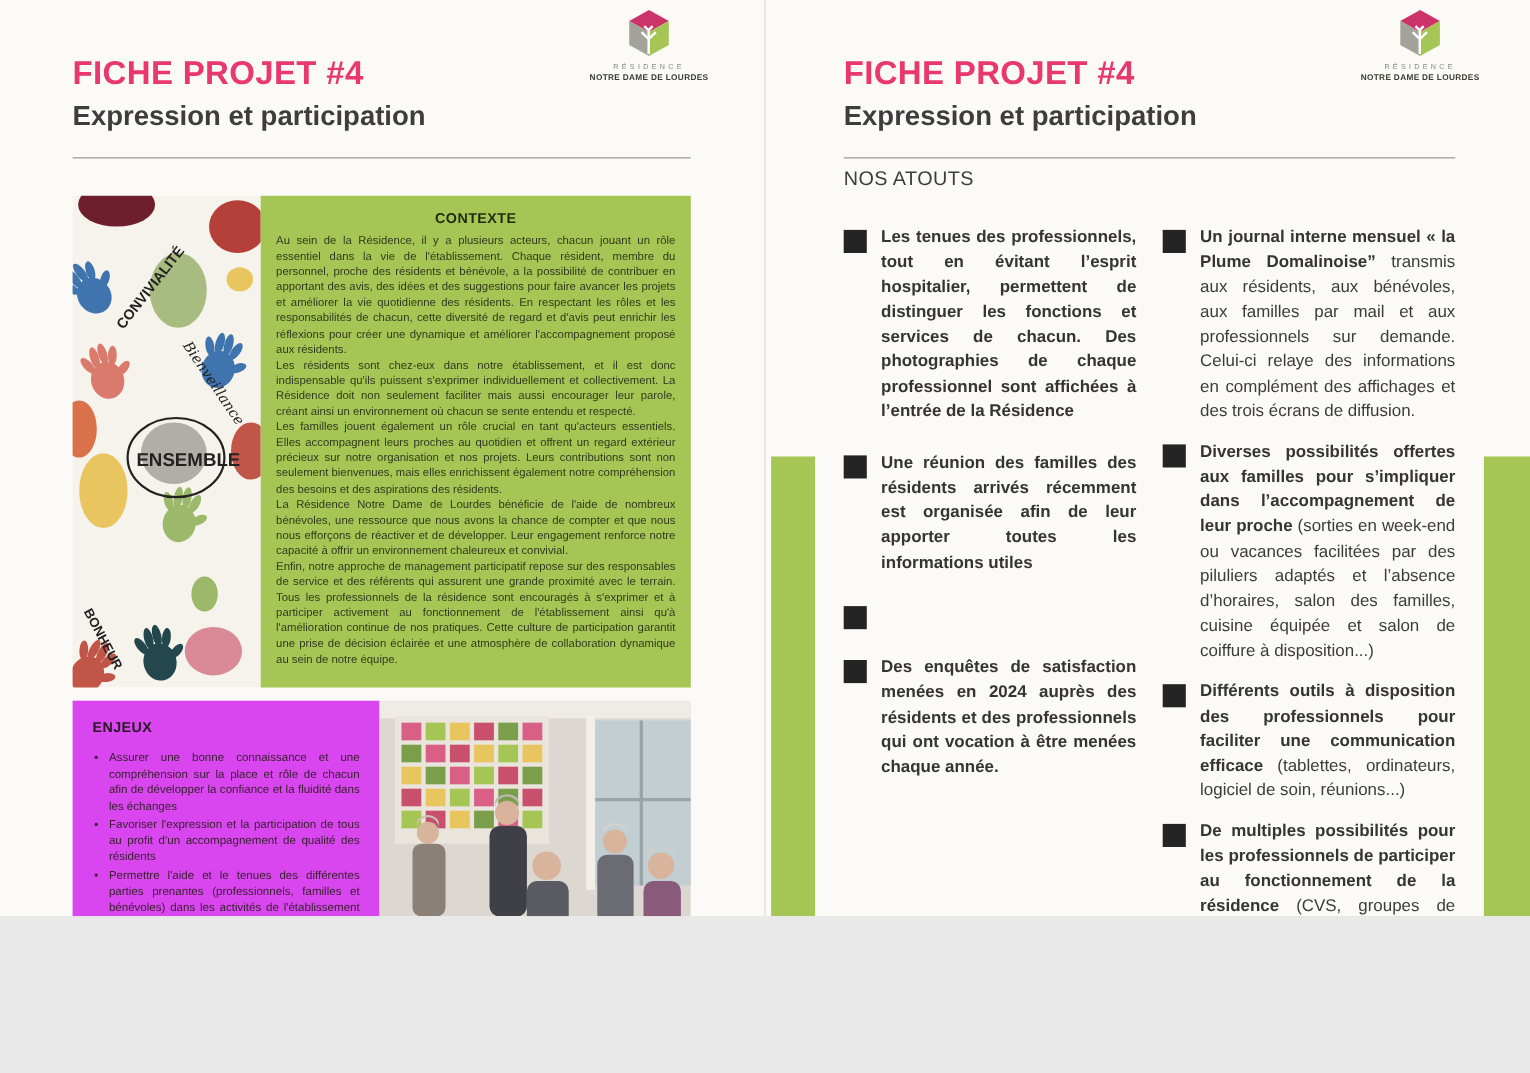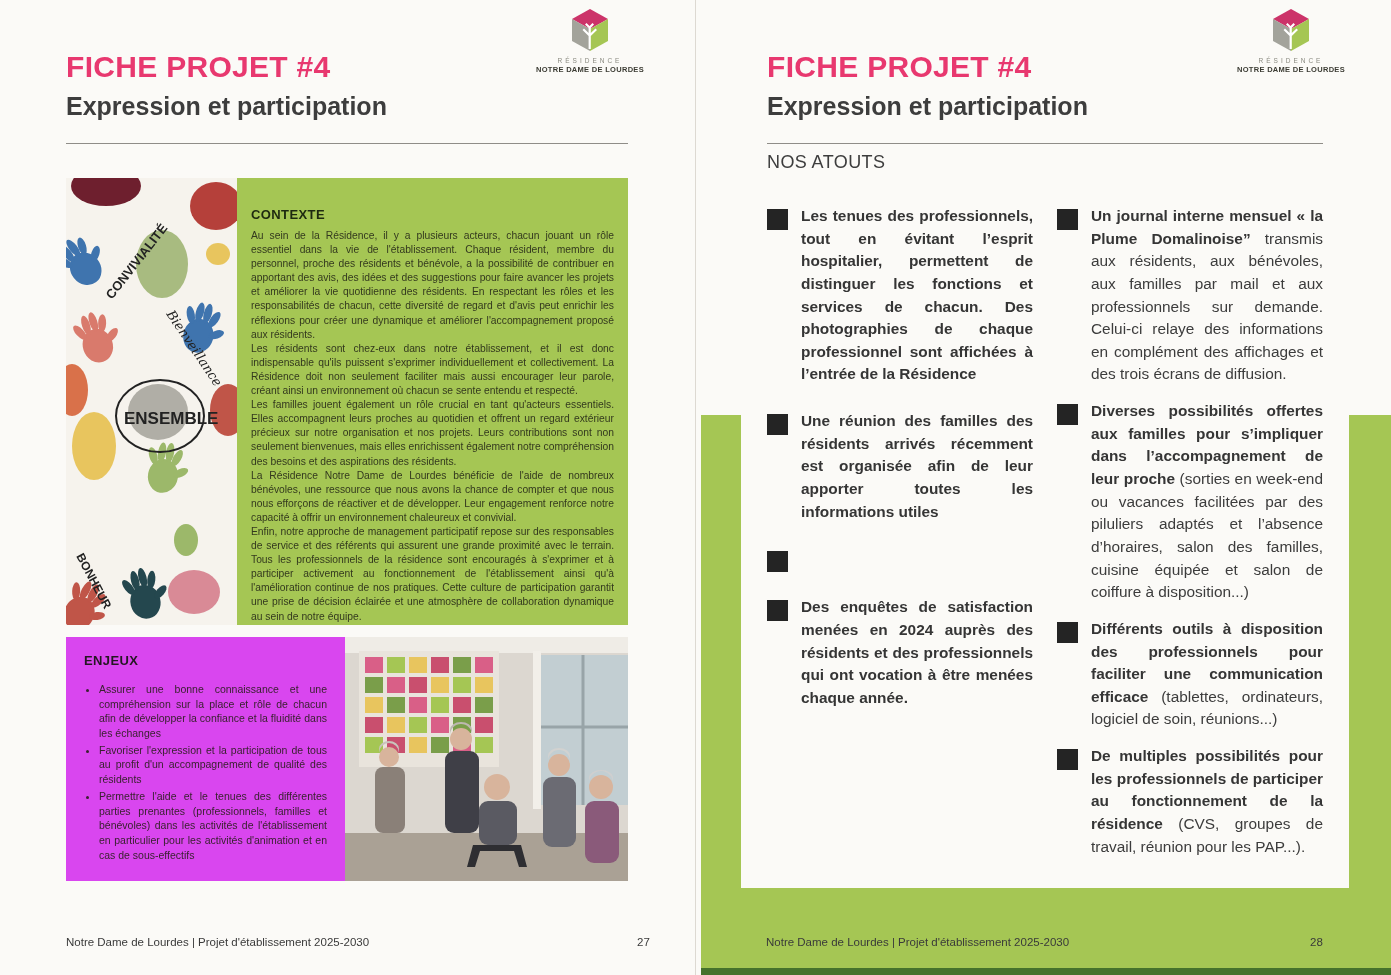--- a/index.html
+++ b/index.html
@@ -1,39 +1,39 @@
 <!DOCTYPE html>
 <html><head>
 <meta charset="utf-8">
 <style>
   * { box-sizing: border-box; }
   html,body { margin:0; padding:0; background:#e9e9e9; }
   .canvas {
-    position:relative; width:1391px; height:975px; overflow:hidden;
+    position:relative; width:1391px; height:833px; overflow:hidden;
     background:#fbfaf7; font-family:"Liberation Sans", sans-serif; color:#3a3a3a;
   }
   .page { position:absolute; top:0; height:975px; }
   .page-left  { left:0; width:696px; background:#fbfaf7; border-right:1px solid #ddd9d2; }
   .page-right { left:697px; width:694px; background:#fbfaf7; }
 
   .fiche-title { position:absolute; font-size:30px; font-weight:800; color:#e8386f; letter-spacing:0.3px; white-space:nowrap; }
   .fiche-subtitle { position:absolute; font-size:25px; font-weight:bold; color:#3d3d3d; white-space:nowrap; }
   .rule { position:absolute; height:1px; background:#8f8d88; }
 
   .logo { position:absolute; top:8px; width:110px; text-align:center; line-height:1.2; }
   .logo .l1 { font-size:6.5px; letter-spacing:3px; color:#8a8a80; margin-top:1px; }
   .logo .l2 { font-size:7.5px; font-weight:bold; color:#3b3b33; letter-spacing:0.3px; }
 
   
   .art-box { position:absolute; left:66px; top:178px; width:171px; height:447px; }
   .contexte-box {
     position:absolute; left:237px; top:178px; width:391px; height:447px;
     background:#a5c654; padding:13px 14px; color:#2c331a;
   }
-  .contexte-box h3 { margin:16px 0 7px 0; font-size:13px; letter-spacing:0.4px; color:#1e2a10; }
+  .contexte-box h3 { margin:0 0 7px 0; font-size:13px; letter-spacing:0.4px; color:#1e2a10;text-align:center; }
   .contexte-box p { margin:0; font-size:10.3px; line-height:1.37; text-align:justify; color:#33391e; }
 
   .enjeux-box {
     position:absolute; left:66px; top:637px; width:279px; height:244px;
     background:#d946ef; padding:16px 18px; color:#3b2030;
   }
   .enjeux-box h3 { margin:0 0 14px 0; font-size:13px; letter-spacing:0.4px; color:#241722; }
   .enjeux-box ul { margin:0 0 0 15px; padding:0; }
   .enjeux-box li { font-size:10.5px; line-height:1.4; text-align:justify; margin-bottom:2px; color:#3a2130; }
 

